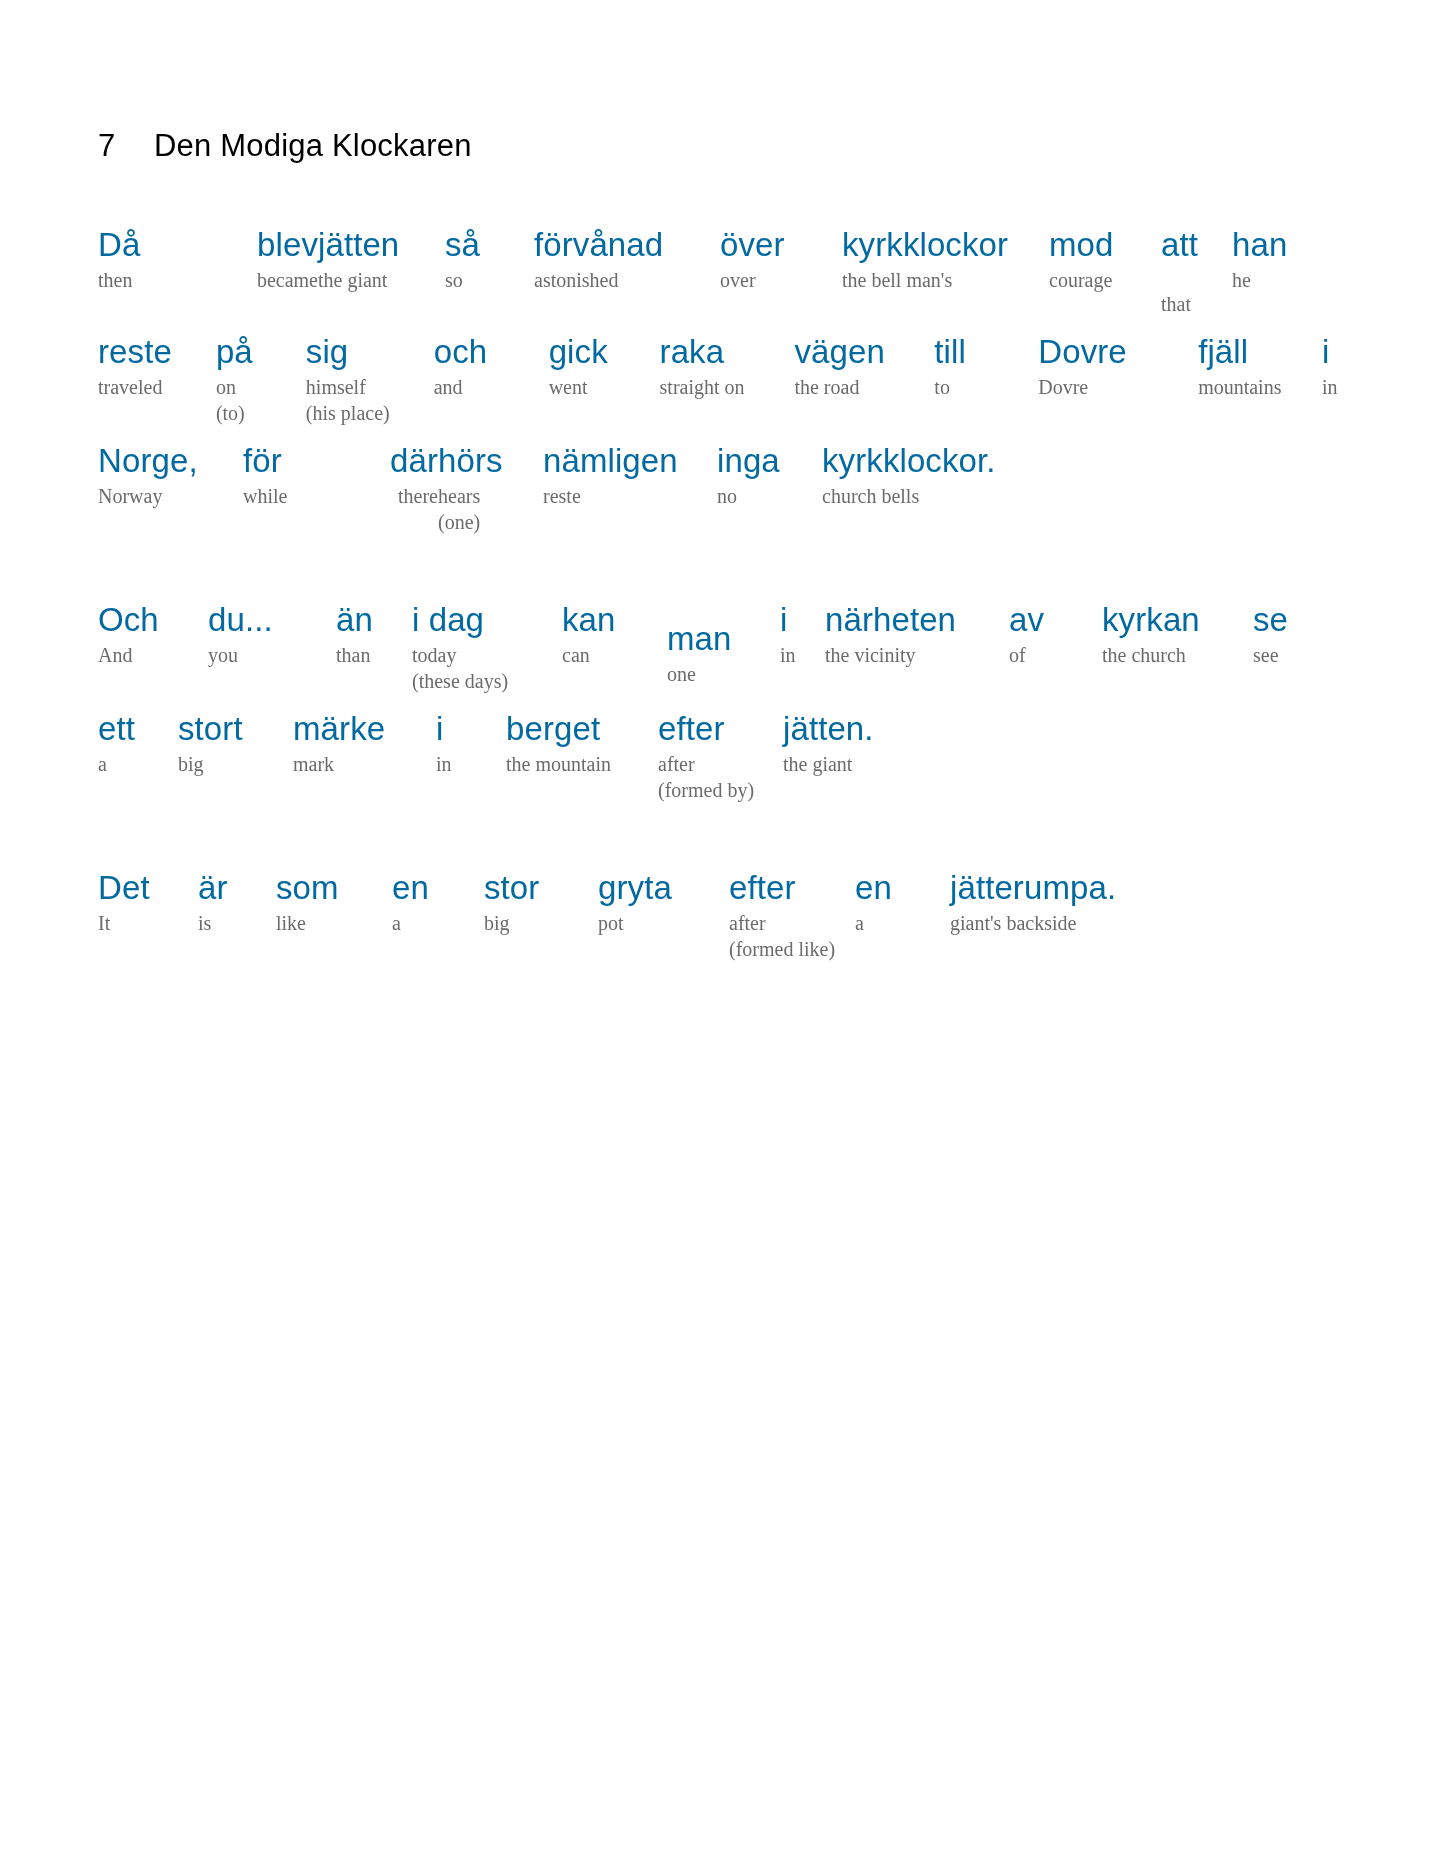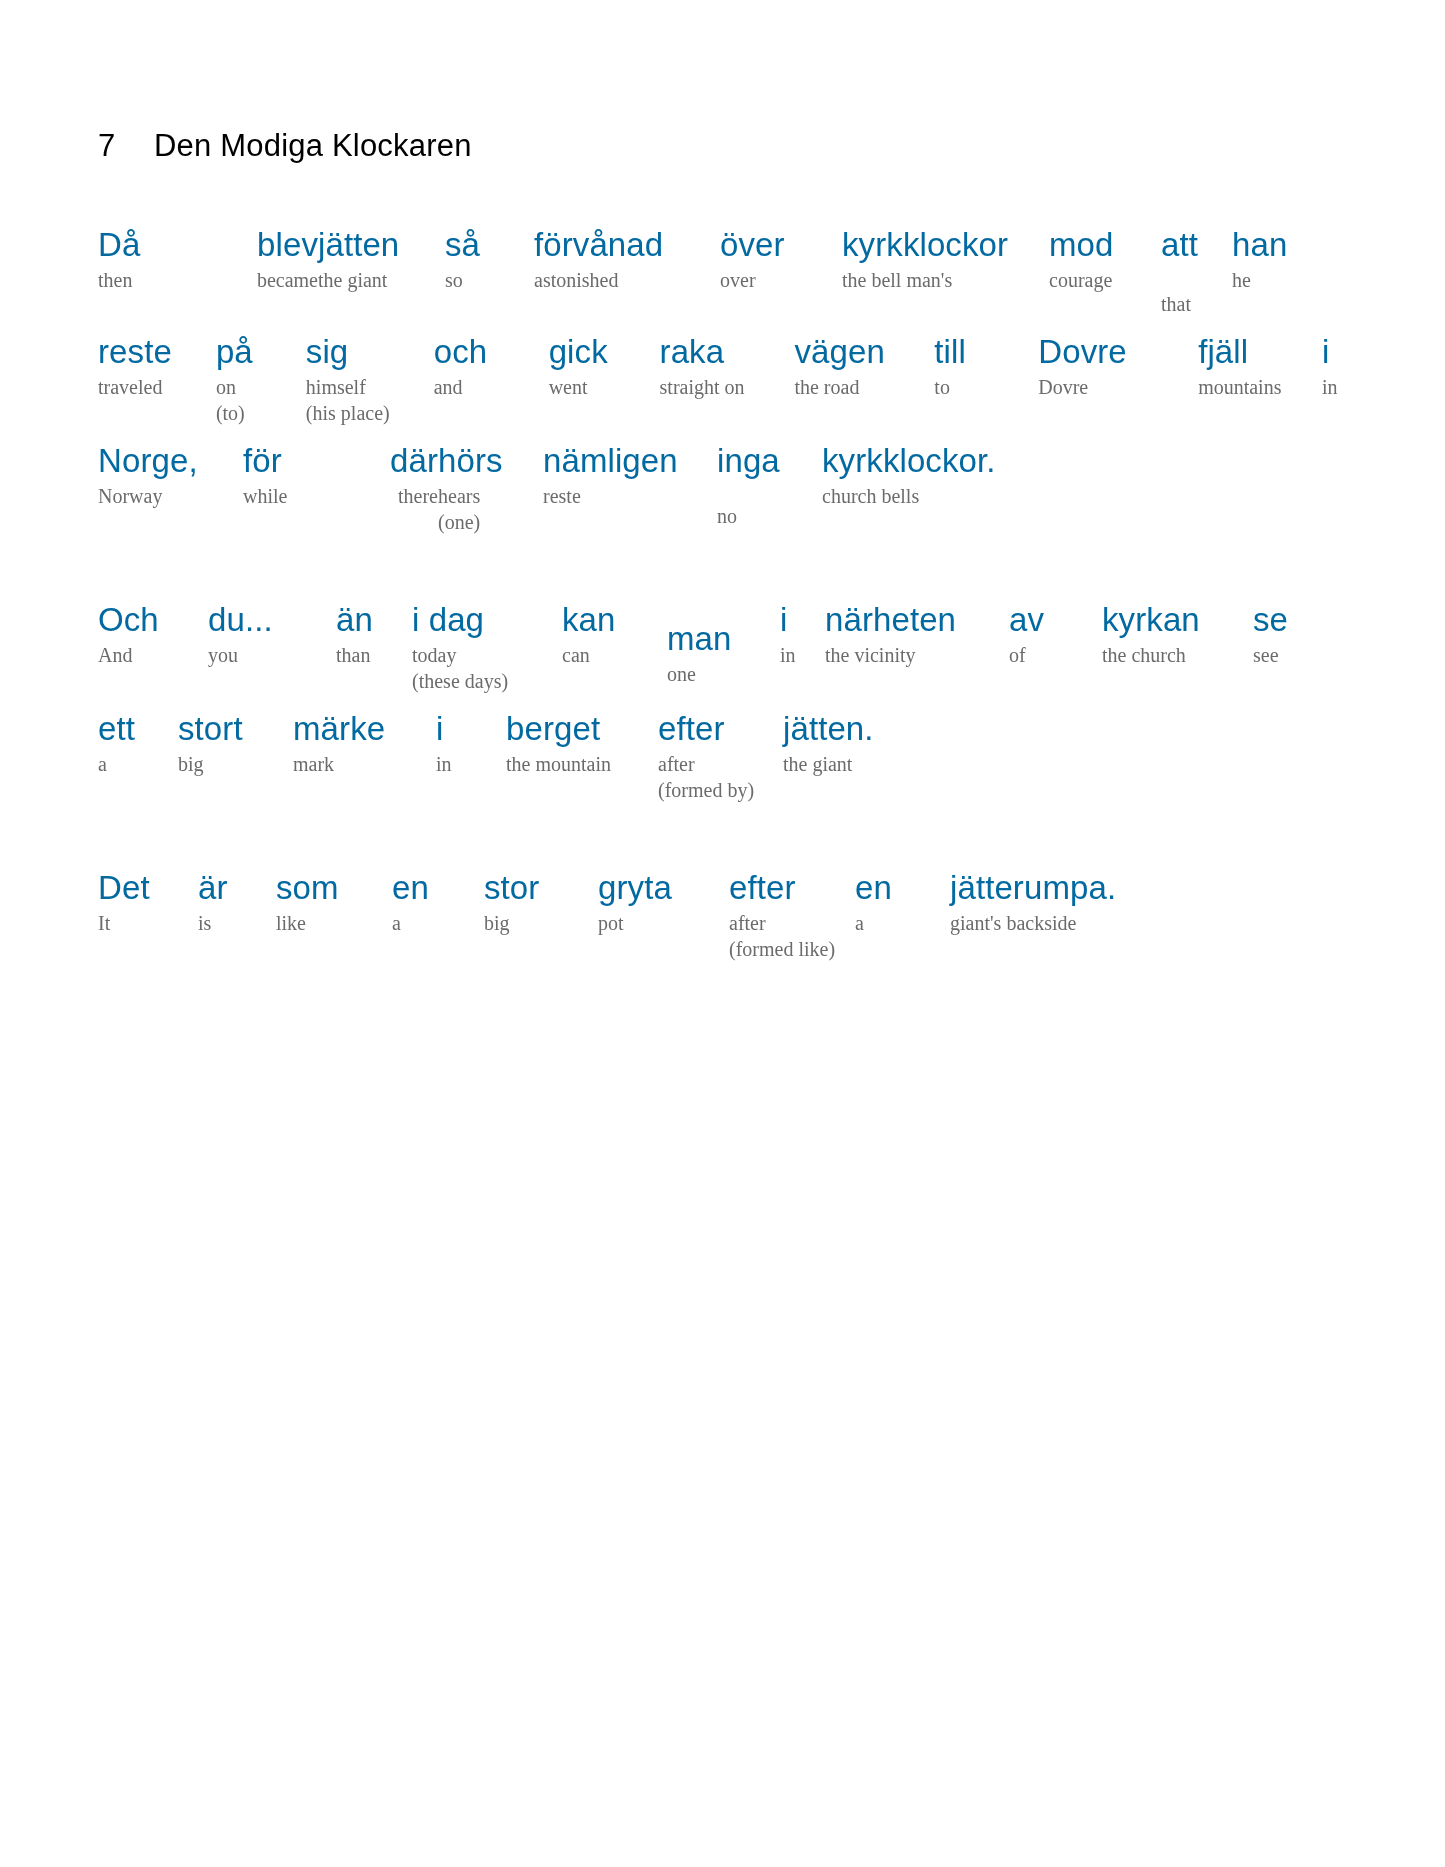--- a/index.html
+++ b/index.html
@@ -208,21 +208,21 @@
             </div>
             <div class="gw" style="width: 105px;">
               <div class="src">hörs</div>
               <div class="tgt">hears</div>
               <div class="tgt2">(one)</div>
             </div>
             <div class="gw" style="width: 174px;">
               <div class="src">nämligen</div>
               <div class="tgt">reste</div>
             </div>
-            <div class="gw" style="width: 105px; gap: 20px;">
+            <div class="gw" style="width: 105px;">
               <div class="src">inga</div>
               <div class="tgt">no</div>
             </div>
             <div class="gw" style="width: 220px;">
               <div class="src">kyrkklockor.</div>
               <div class="tgt">church bells</div>
             </div>
           </div>
         </div>
         <div class="para">

